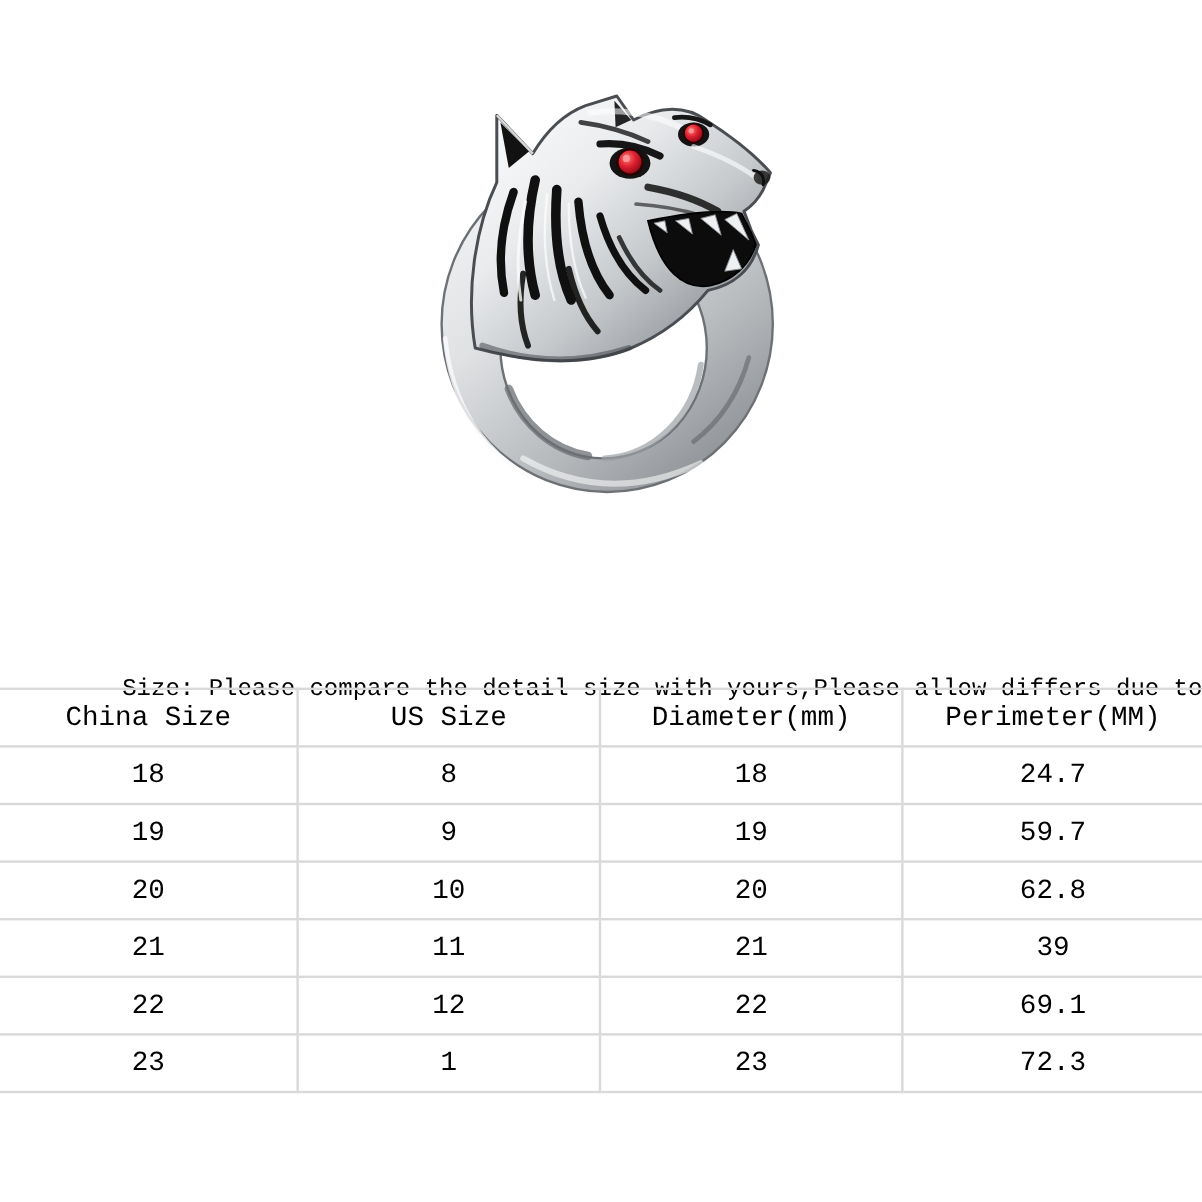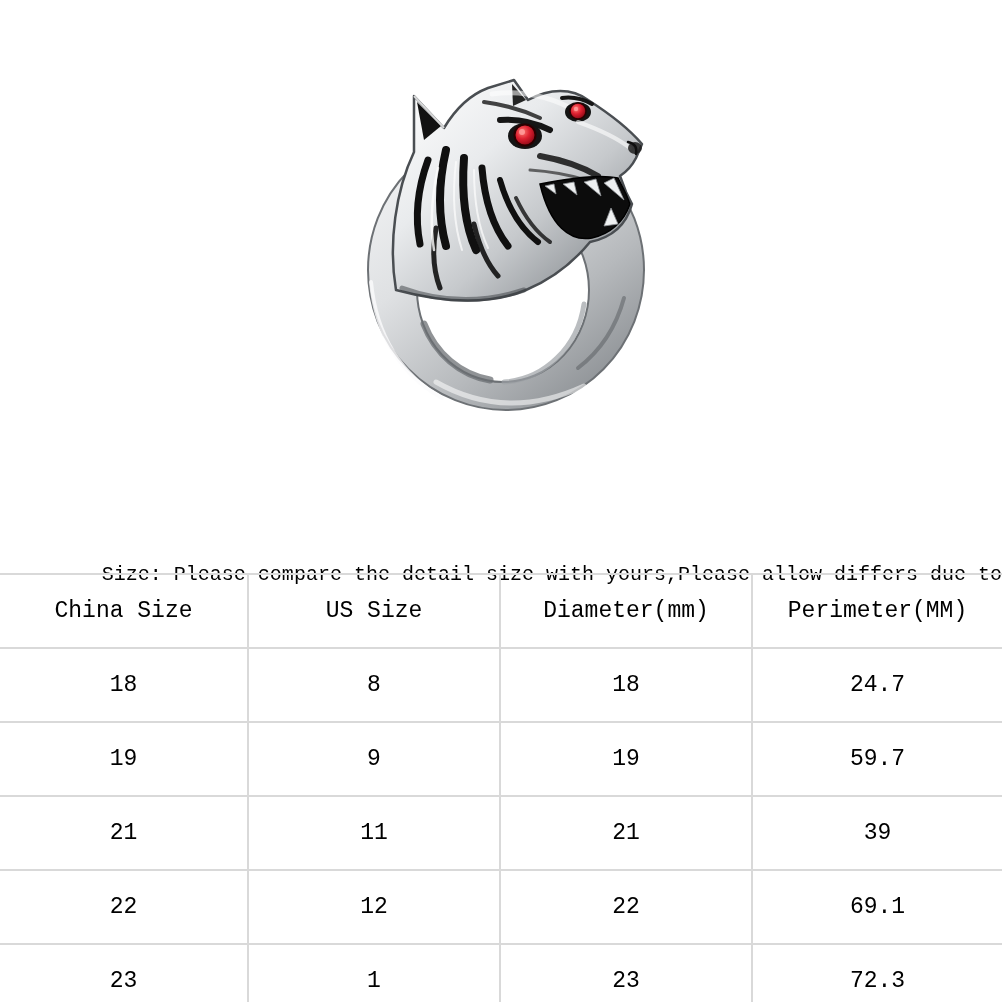--- a/index.html
+++ b/index.html
@@ -35,21 +35,21 @@
     position: absolute;
     top: 573px; left: 0;
     width: 1002px;
     border-collapse: collapse;
     table-layout: fixed;
     font-size: 23px;
   }
   .size-table th, .size-table td {
     border: 2px solid #d9d9d9;
     height: 46px;
-    padding: 13px;
+    padding: 0;
     text-align: center;
     vertical-align: middle;
     font-weight: normal;
   }
   .size-table th:first-child, .size-table td:first-child { border-left: none; }
   .size-table th:last-child, .size-table td:last-child { border-right: none; }
   .disclaimer {
     position: absolute;
     top: 941px; left: 0;
     width: 1002px;
@@ -200,20 +200,26 @@
           <td>18</td>
           <td>24.7</td>
         </tr>
         <tr>
           <td>19</td>
           <td>9</td>
           <td>19</td>
           <td>59.7</td>
         </tr>
         <tr>
+          <td>20</td>
+          <td>10</td>
+          <td>20</td>
+          <td>62.8</td>
+        </tr>
+        <tr>
           <td>21</td>
           <td>11</td>
           <td>21</td>
           <td>39</td>
         </tr>
         <tr>
           <td>22</td>
           <td>12</td>
           <td>22</td>
           <td>69.1</td>

